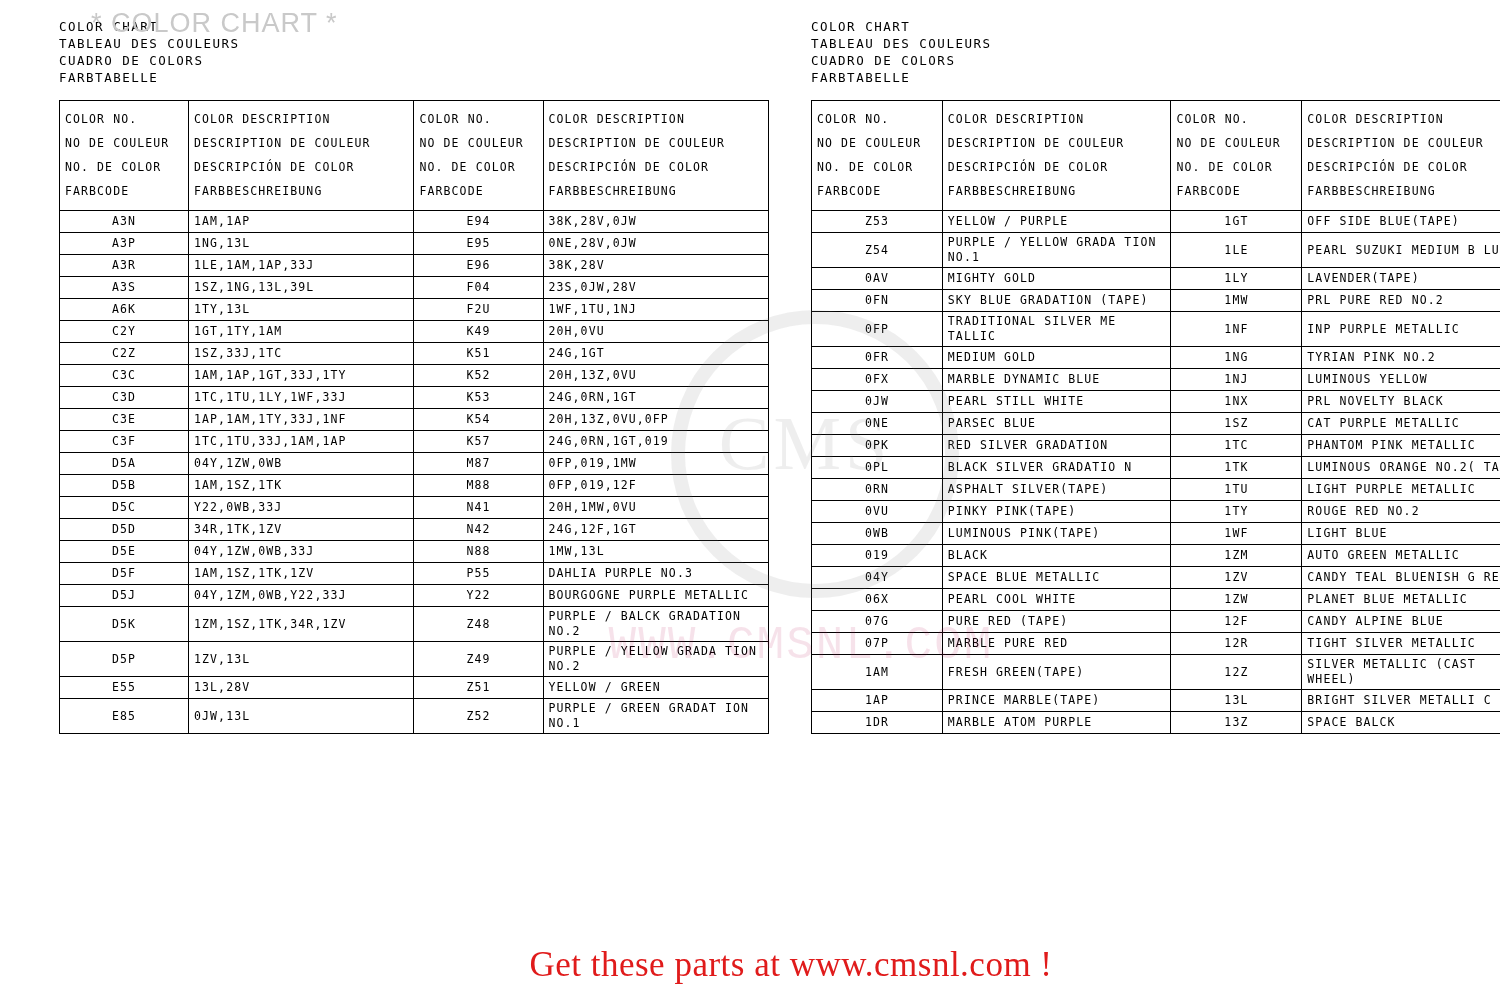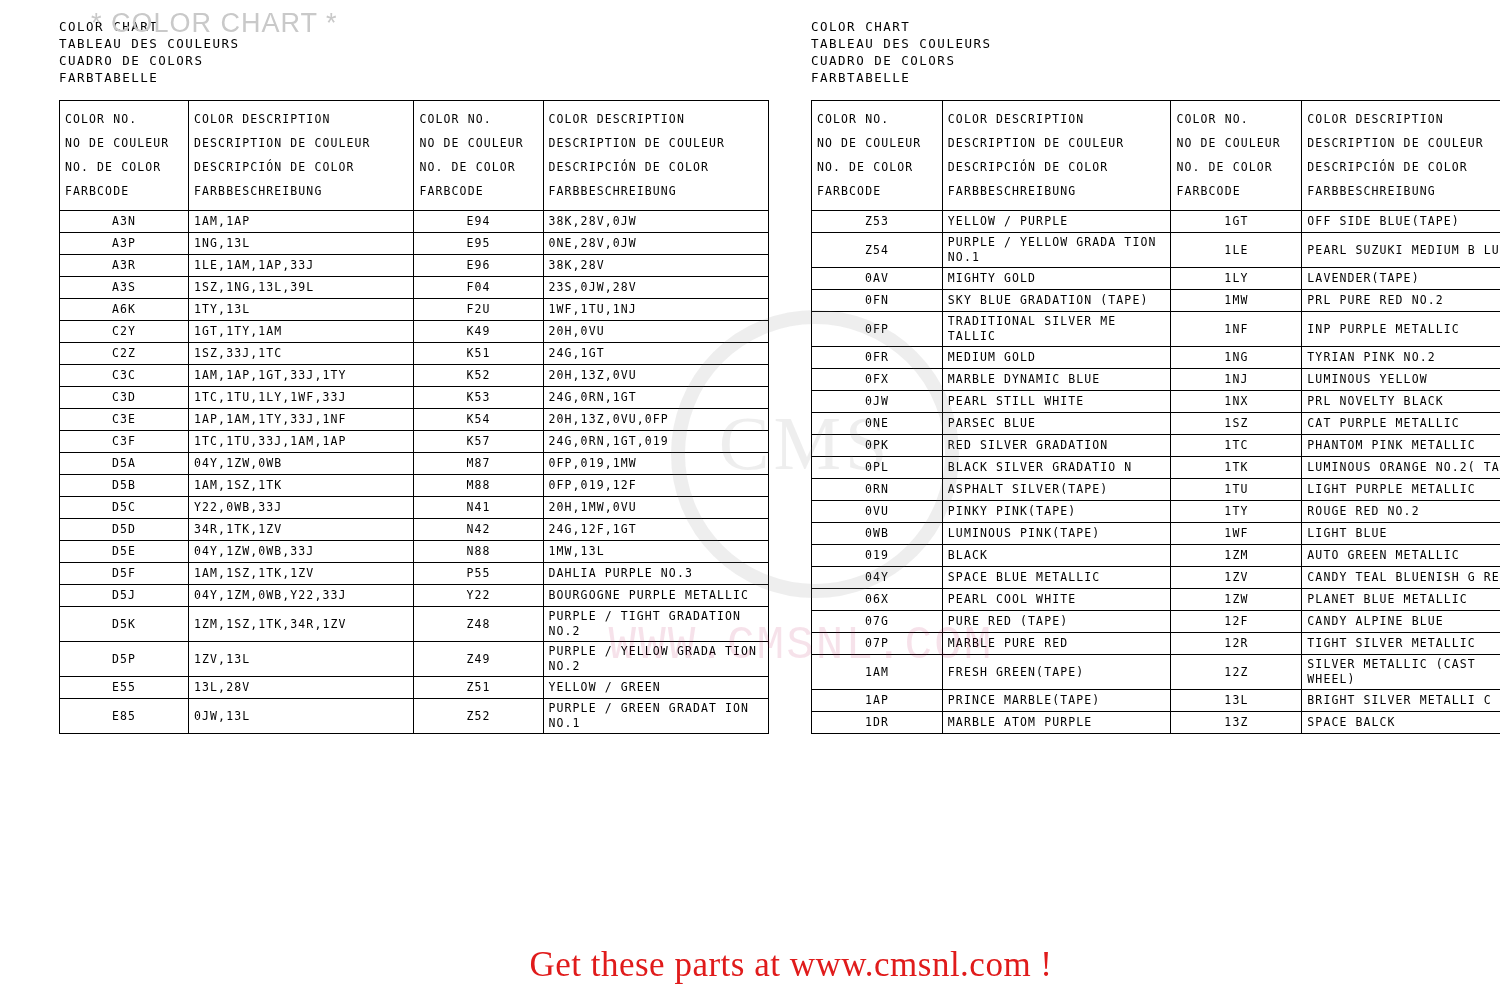--- a/index.html
+++ b/index.html
@@ -284,21 +284,21 @@
           <tr>
             <td class="code">D5J</td>
             <td class="desc">04Y,1ZM,0WB,Y22,33J</td>
             <td class="code">Y22</td>
             <td class="desc">BOURGOGNE PURPLE METALLIC</td>
           </tr>
           <tr>
             <td class="code">D5K</td>
             <td class="desc">1ZM,1SZ,1TK,34R,1ZV</td>
             <td class="code">Z48</td>
-            <td class="desc">PURPLE / TIGHT GRADATION NO.2</td>
+            <td class="desc">PURPLE / BALCK GRADATION NO.2</td>
           </tr>
           <tr>
             <td class="code">D5P</td>
             <td class="desc">1ZV,13L</td>
             <td class="code">Z49</td>
             <td class="desc">PURPLE / YELLOW GRADA TION NO.2</td>
           </tr>
           <tr>
             <td class="code">E55</td>
             <td class="desc">13L,28V</td>

